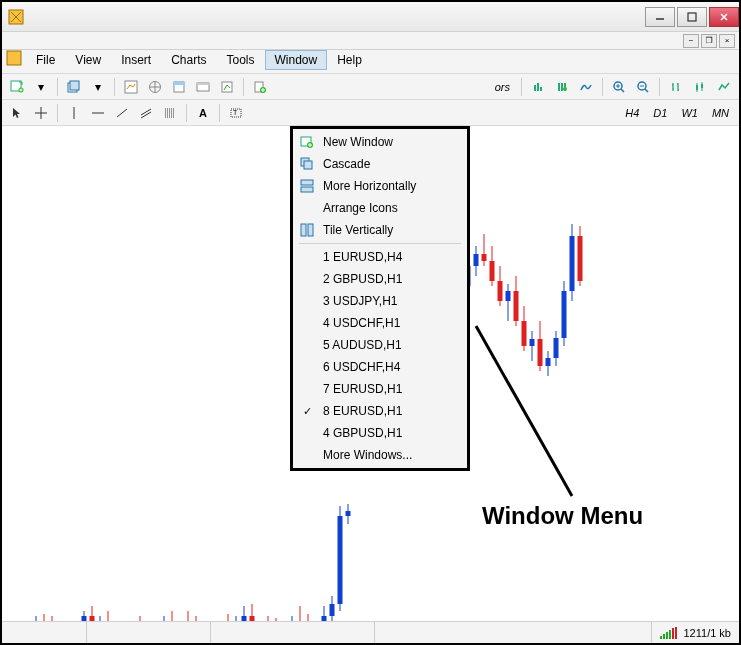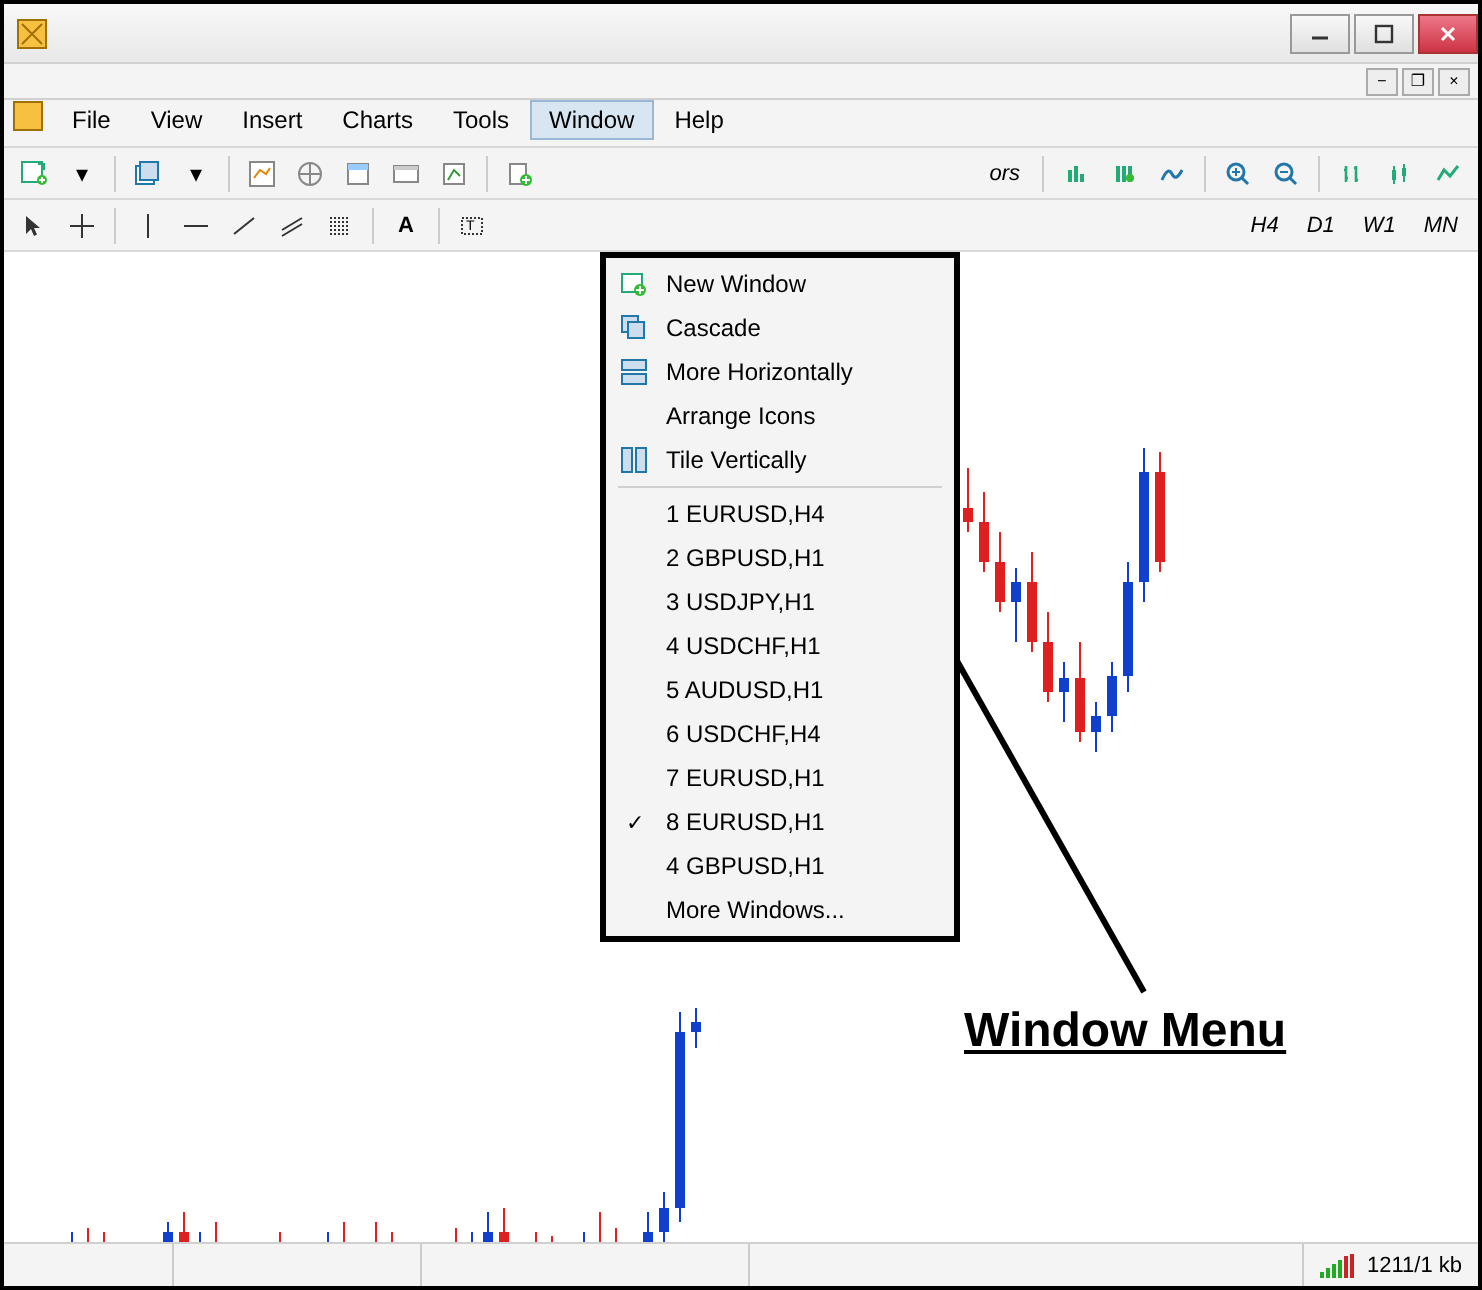--- a/index.html
+++ b/index.html
@@ -29,28 +29,28 @@
 .toolbar { height: 26px; background: #f4f4f4; border-bottom: 1px solid #d8d8d8; display: flex; align-items: center; padding: 0 4px; gap: 2px; }
 .tb-btn { width: 22px; height: 22px; display: flex; align-items: center; justify-content: center; border: 1px solid transparent; cursor: default; }
 .tb-sep { width: 1px; height: 18px; background: #ccc; margin: 0 3px; }
 .tb-text { padding: 0 6px; font-size: 11px; cursor: default; font-style: italic; }
 
 
 .chart-area { flex: 1; background: #fff; position: relative; overflow: hidden; }
 .chart-svg { width: 100%; height: 100%; }
 
 
-.dropdown { position: absolute; top: 0; left: 298px; width: 180px; background: #f4f4f4; border: 3px solid #000; z-index: 100; padding: 2px; }
+.dropdown { position: absolute; top: 0; left: 288px; width: 180px; background: #f4f4f4; border: 3px solid #000; z-index: 100; padding: 2px; }
 .dropdown .dd-item { height: 22px; display: flex; align-items: center; padding: 0 8px 0 28px; position: relative; font-size: 12px; cursor: default; }
 .dropdown .dd-sep { height: 1px; background: #d0d0d0; margin: 2px 4px; }
 .dropdown .dd-icon { position: absolute; left: 4px; width: 16px; height: 16px; display: flex; align-items: center; justify-content: center; }
 .dropdown .dd-check { position: absolute; left: 8px; font-size: 11px; }
 
 
-.annotation-label { position: absolute; font-size: 24px; font-weight: bold; font-family: Arial, sans-serif; color: #000; text-decoration: underline; }
+.annotation-label { position: absolute; font-size: 24px; font-weight: bold; font-family: Arial, sans-serif; color: #000; }
 
 
 .statusbar { height: 22px; background: #f4f4f4; border-top: 1px solid #d0d0d0; display: flex; align-items: center; font-size: 11px; gap: 24px; }
 .status-cell { border-left: 1px solid #ccc; height: 100%; display: flex; align-items: center; padding: 0 8px; }
 .status-cell:first-child { border-left: none; flex: 0 0 60px; }
 .status-spacer { flex: 1; }
 .conn-bars { display: flex; align-items: flex-end; gap: 1px; height: 12px; margin-right: 6px; }
 .conn-bars span { width: 2px; background: #2a2; }
 .conn-bars span:nth-child(1){height:3px} .conn-bars span:nth-child(2){height:5px} .conn-bars span:nth-child(3){height:7px}
 .conn-bars span:nth-child(4){height:9px} .conn-bars span:nth-child(5){height:11px;background:#c22} .conn-bars span:nth-child(6){height:12px;background:#c22}

